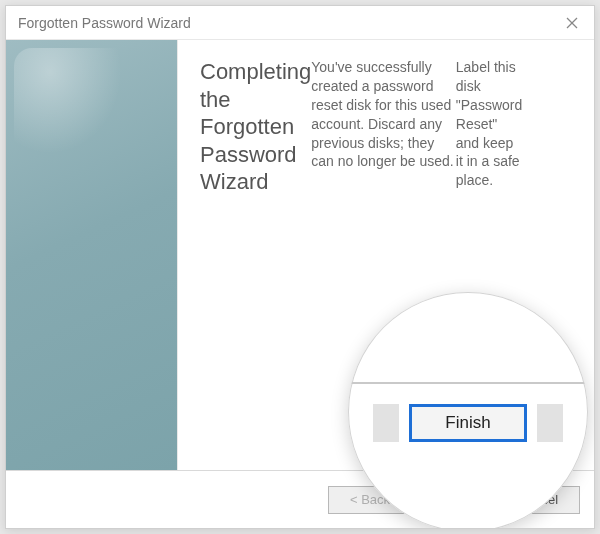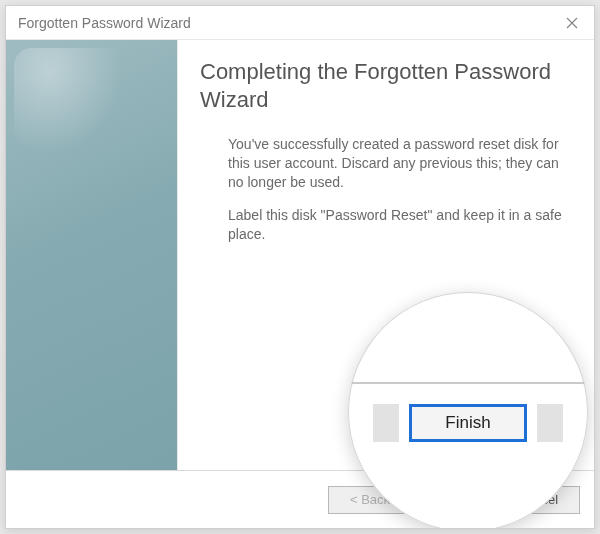--- a/index.html
+++ b/index.html
@@ -61,22 +61,20 @@
       top: 8px; left: 8px;
       width: 120px; height: 120px;
       border-radius: 18px;
       background: radial-gradient(ellipse at 30% 20%, rgba(255,255,255,0.35), rgba(255,255,255,0) 60%);
     }
     .content {
       flex: 1;
       padding: 18px 26px 12px 22px;
       color: #5f5f5f;
       display: flex;
-      flex-direction: column;
-      align-items: flex-end;
     }
     .content h1 {
       font-weight: 400;
       font-size: 22px;
       line-height: 1.25;
       color: #555;
       margin-bottom: 22px;
     }
     .content p {
       font-size: 14px;
@@ -171,21 +169,21 @@
         <line x1="1" y1="1" x2="11" y2="11"></line>
           <line x1="11" y1="1" x2="1" y2="11"></line>
       </svg>
     </div>
   </div>
 
   <div class="body">
     <div class="side-image"></div>
     <div class="content">
       <h1>Completing the Forgotten Password Wizard</h1>
-      <p>You've successfully created a password reset disk for this user account. Discard any previous this; they can no longer be used.</p>
+      <p>You've successfully created a password reset disk for this used account. Discard any previous disks; they can no longer be used.</p>
       <p>Label this disk "Password Reset" and keep it in a safe place.</p>
       <p class="close-hint">To close this wizard, click Finish.</p>
     </div>
   </div>
 
   <div class="footer">
     <button class="btn" disabled="">&lt; Back</button>
     <button class="btn">Finish</button>
     <button class="btn">Cancel</button>
   </div>

